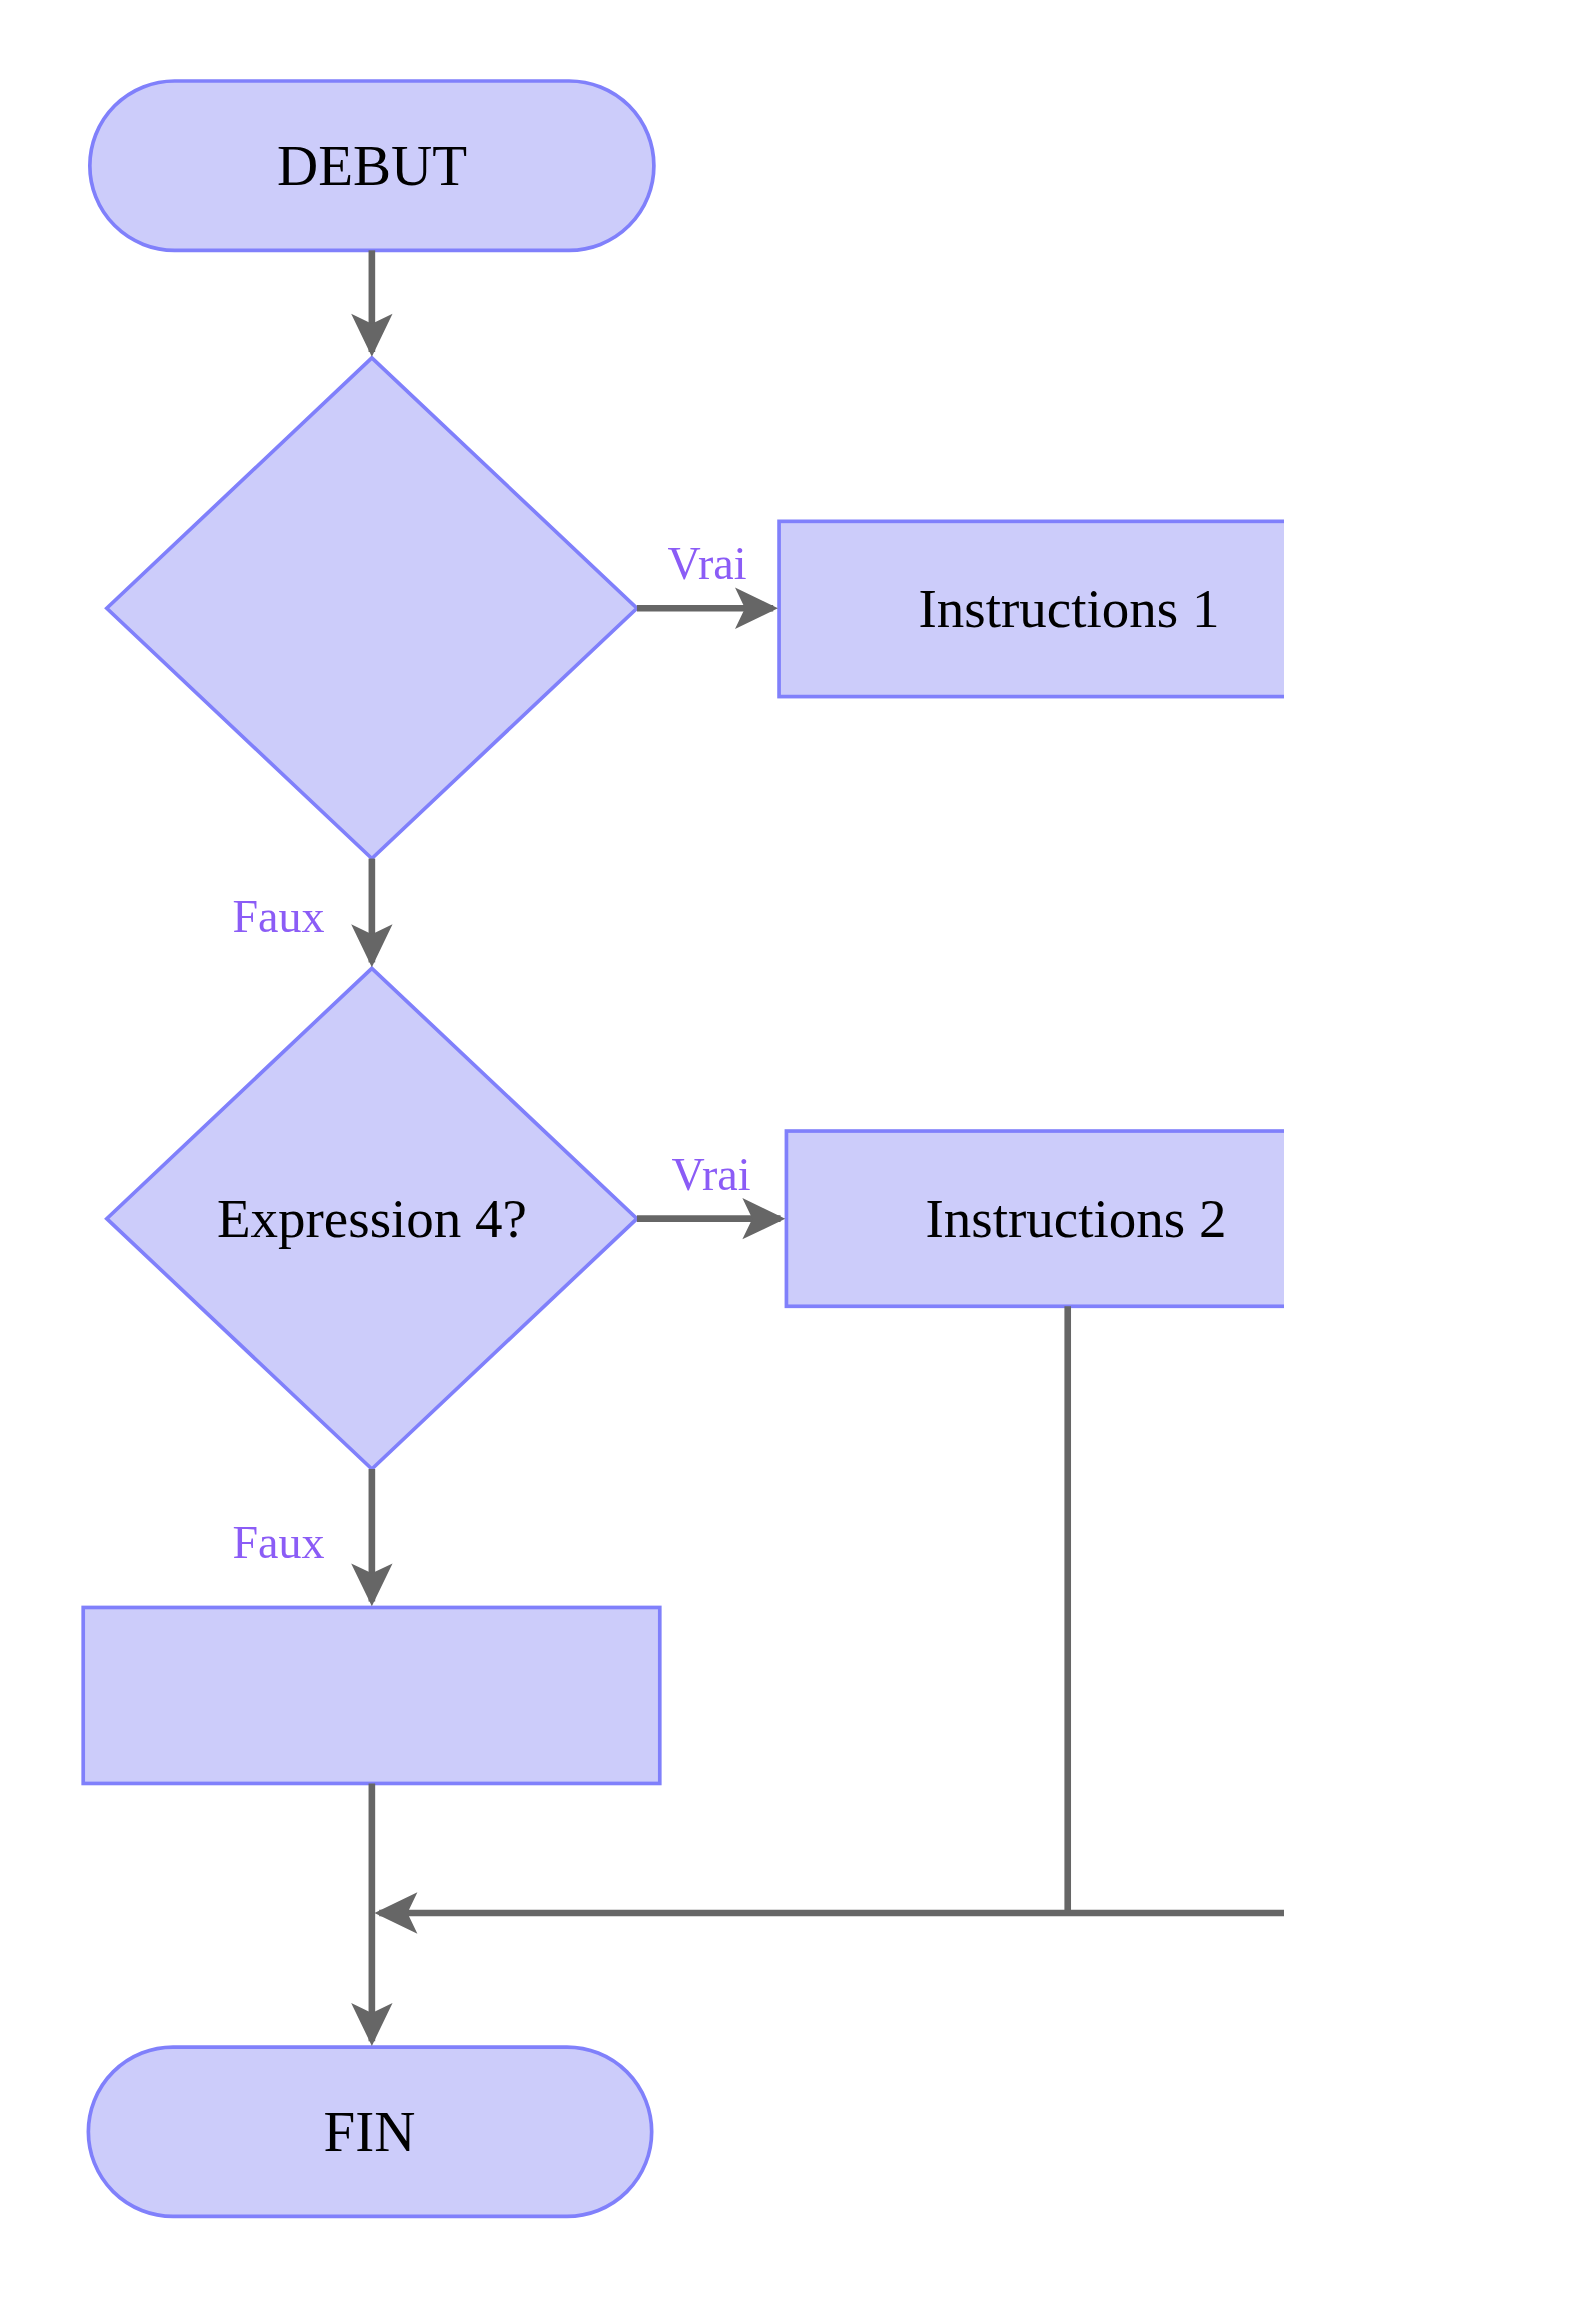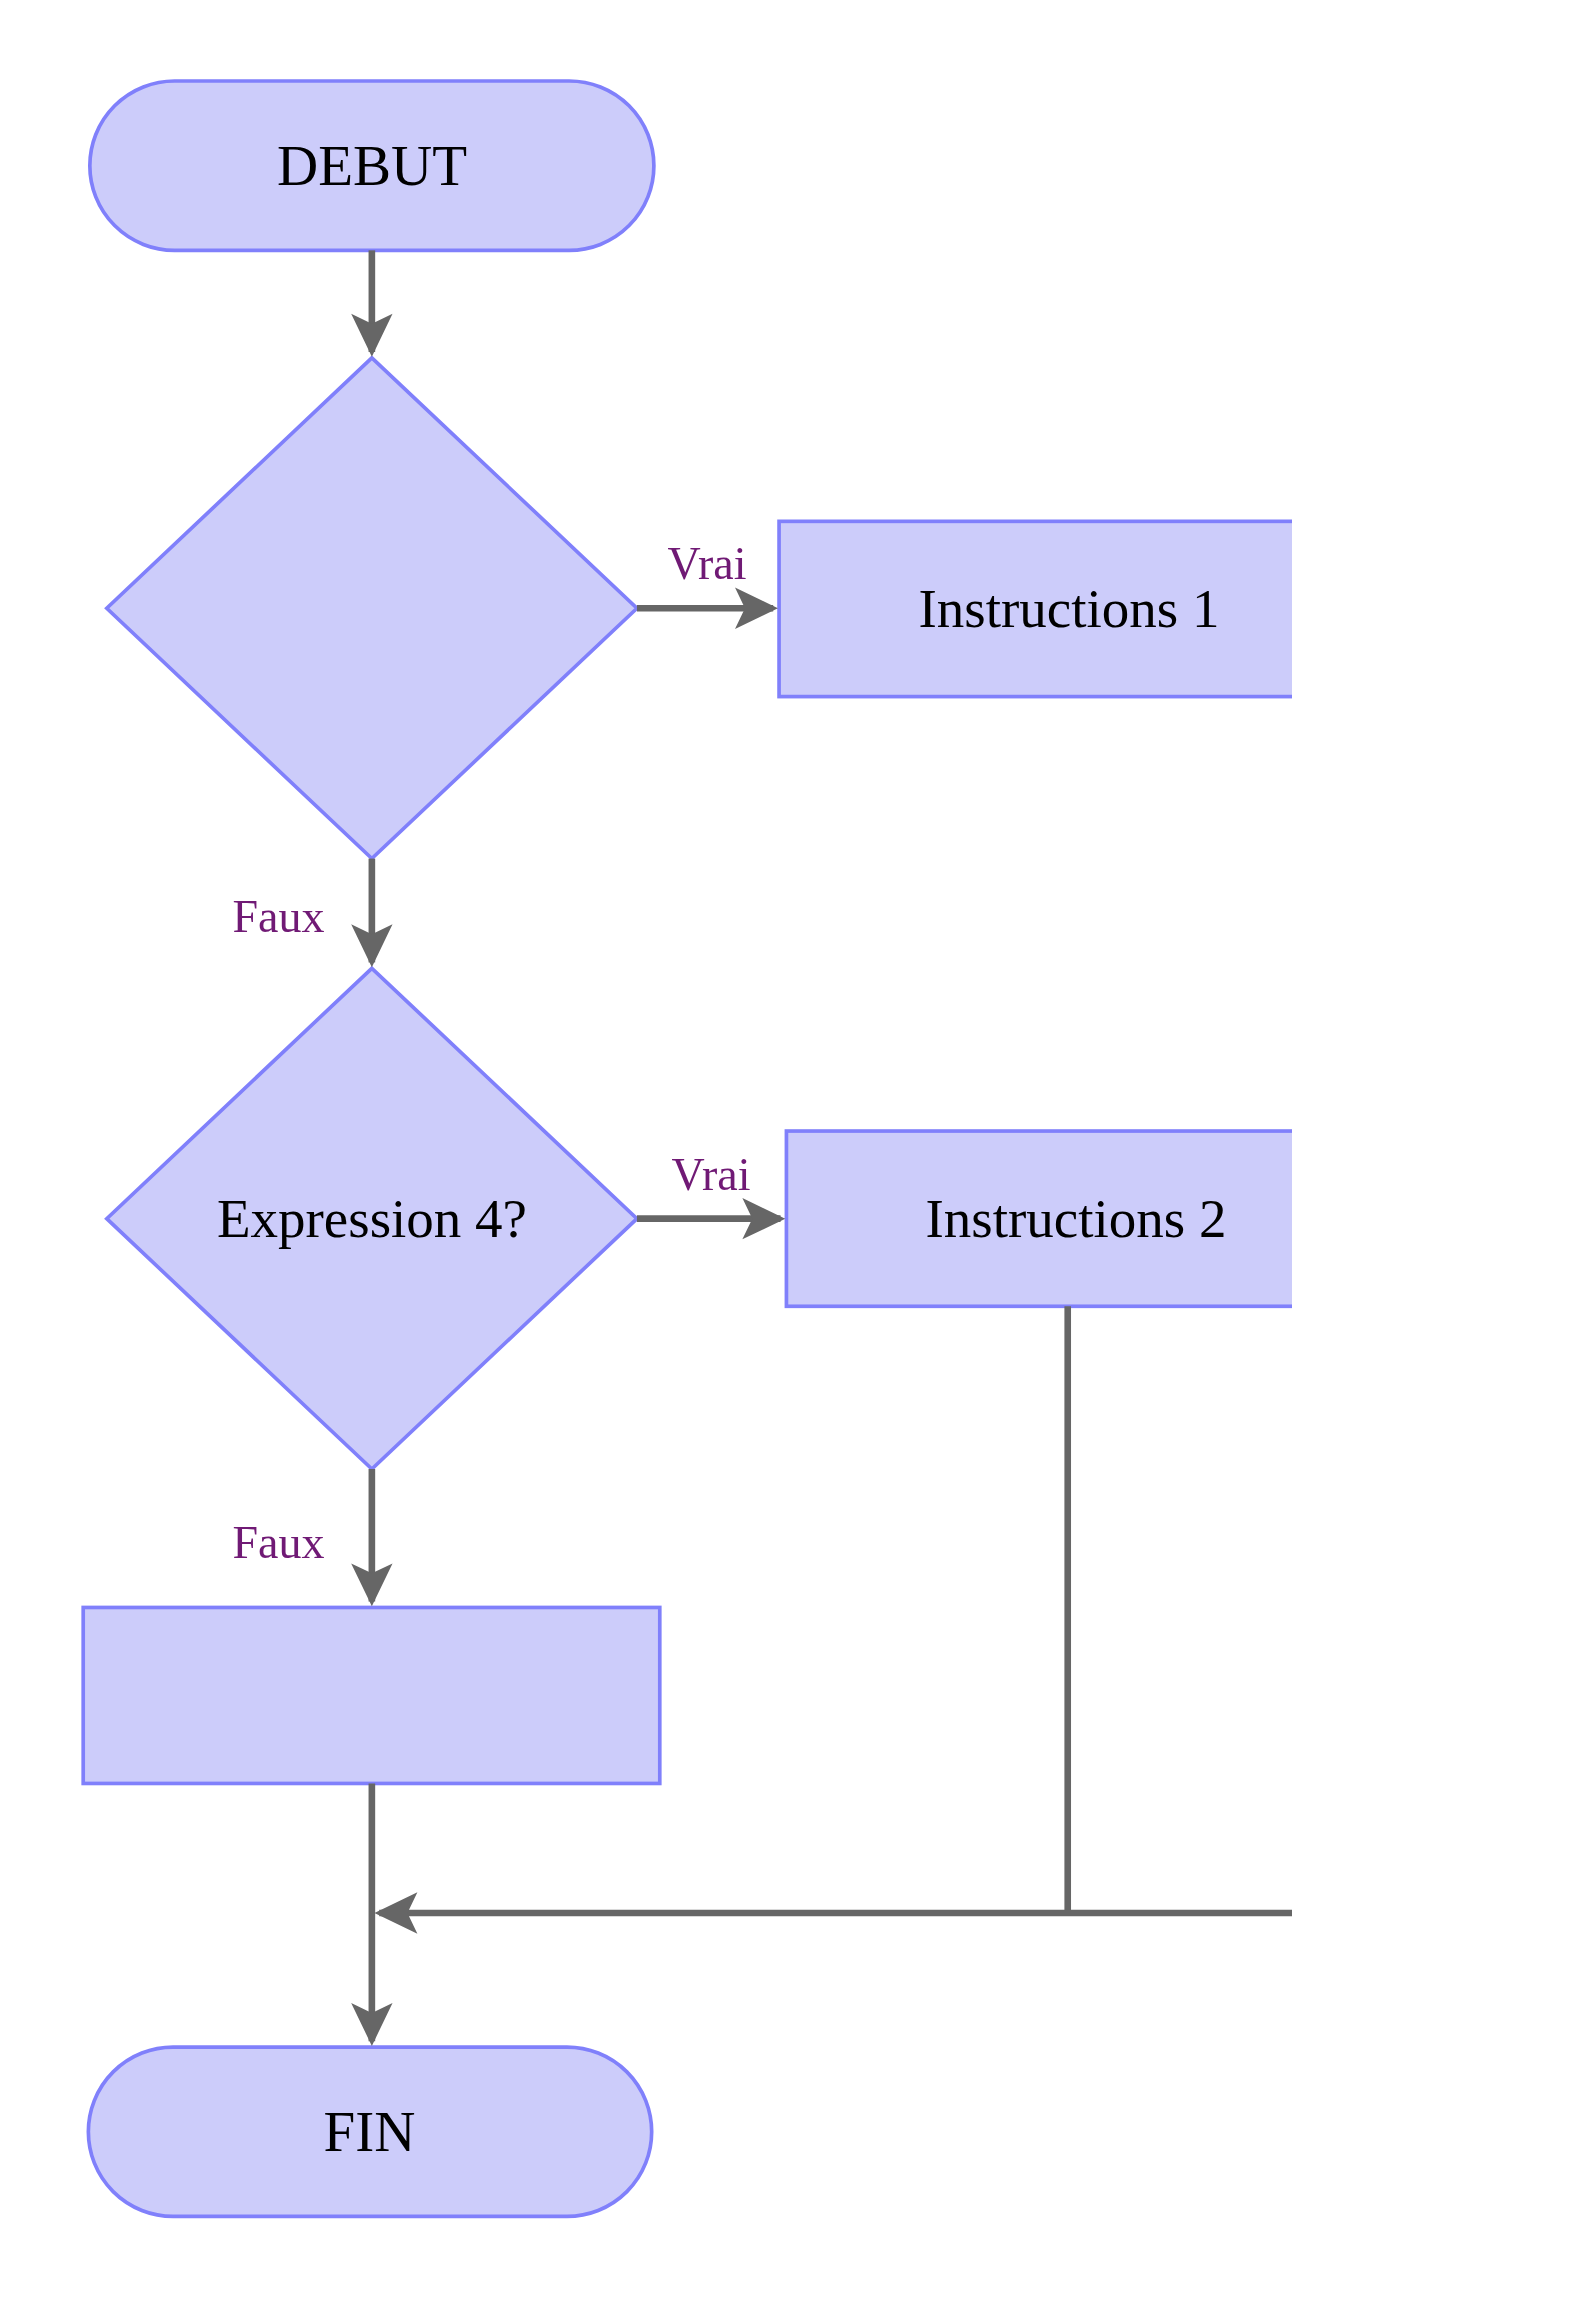--- a/index.html
+++ b/index.html
@@ -10,21 +10,20 @@
   }
   body {
     font-family: "Liberation Serif", "DejaVu Serif", serif;
   }
   #canvas {
     position: relative;
     width: 1284px;
     height: 2307px;
     background: #ffffff;
     overflow: hidden;
-    padding-left: 8px;
   }
   #flow-svg {
     position: absolute;
     left: 0;
     top: 0;
     width: 1592px;
     height: 2307px;
     display: block;
   }
   .node-label {
@@ -35,21 +34,21 @@
     color: #000000;
     font-family: "Liberation Serif", "DejaVu Serif", serif;
     white-space: nowrap;
     pointer-events: none;
   }
   .edge-label {
     position: absolute;
     display: flex;
     align-items: center;
     justify-content: center;
-    color: #701a75;
+    color: #8b5cf6;
     font-family: "Liberation Serif", "DejaVu Serif", serif;
     white-space: nowrap;
     pointer-events: none;
   }
   .hit {
     position: absolute;
     background: transparent;
   }
 </style>
 </head>

